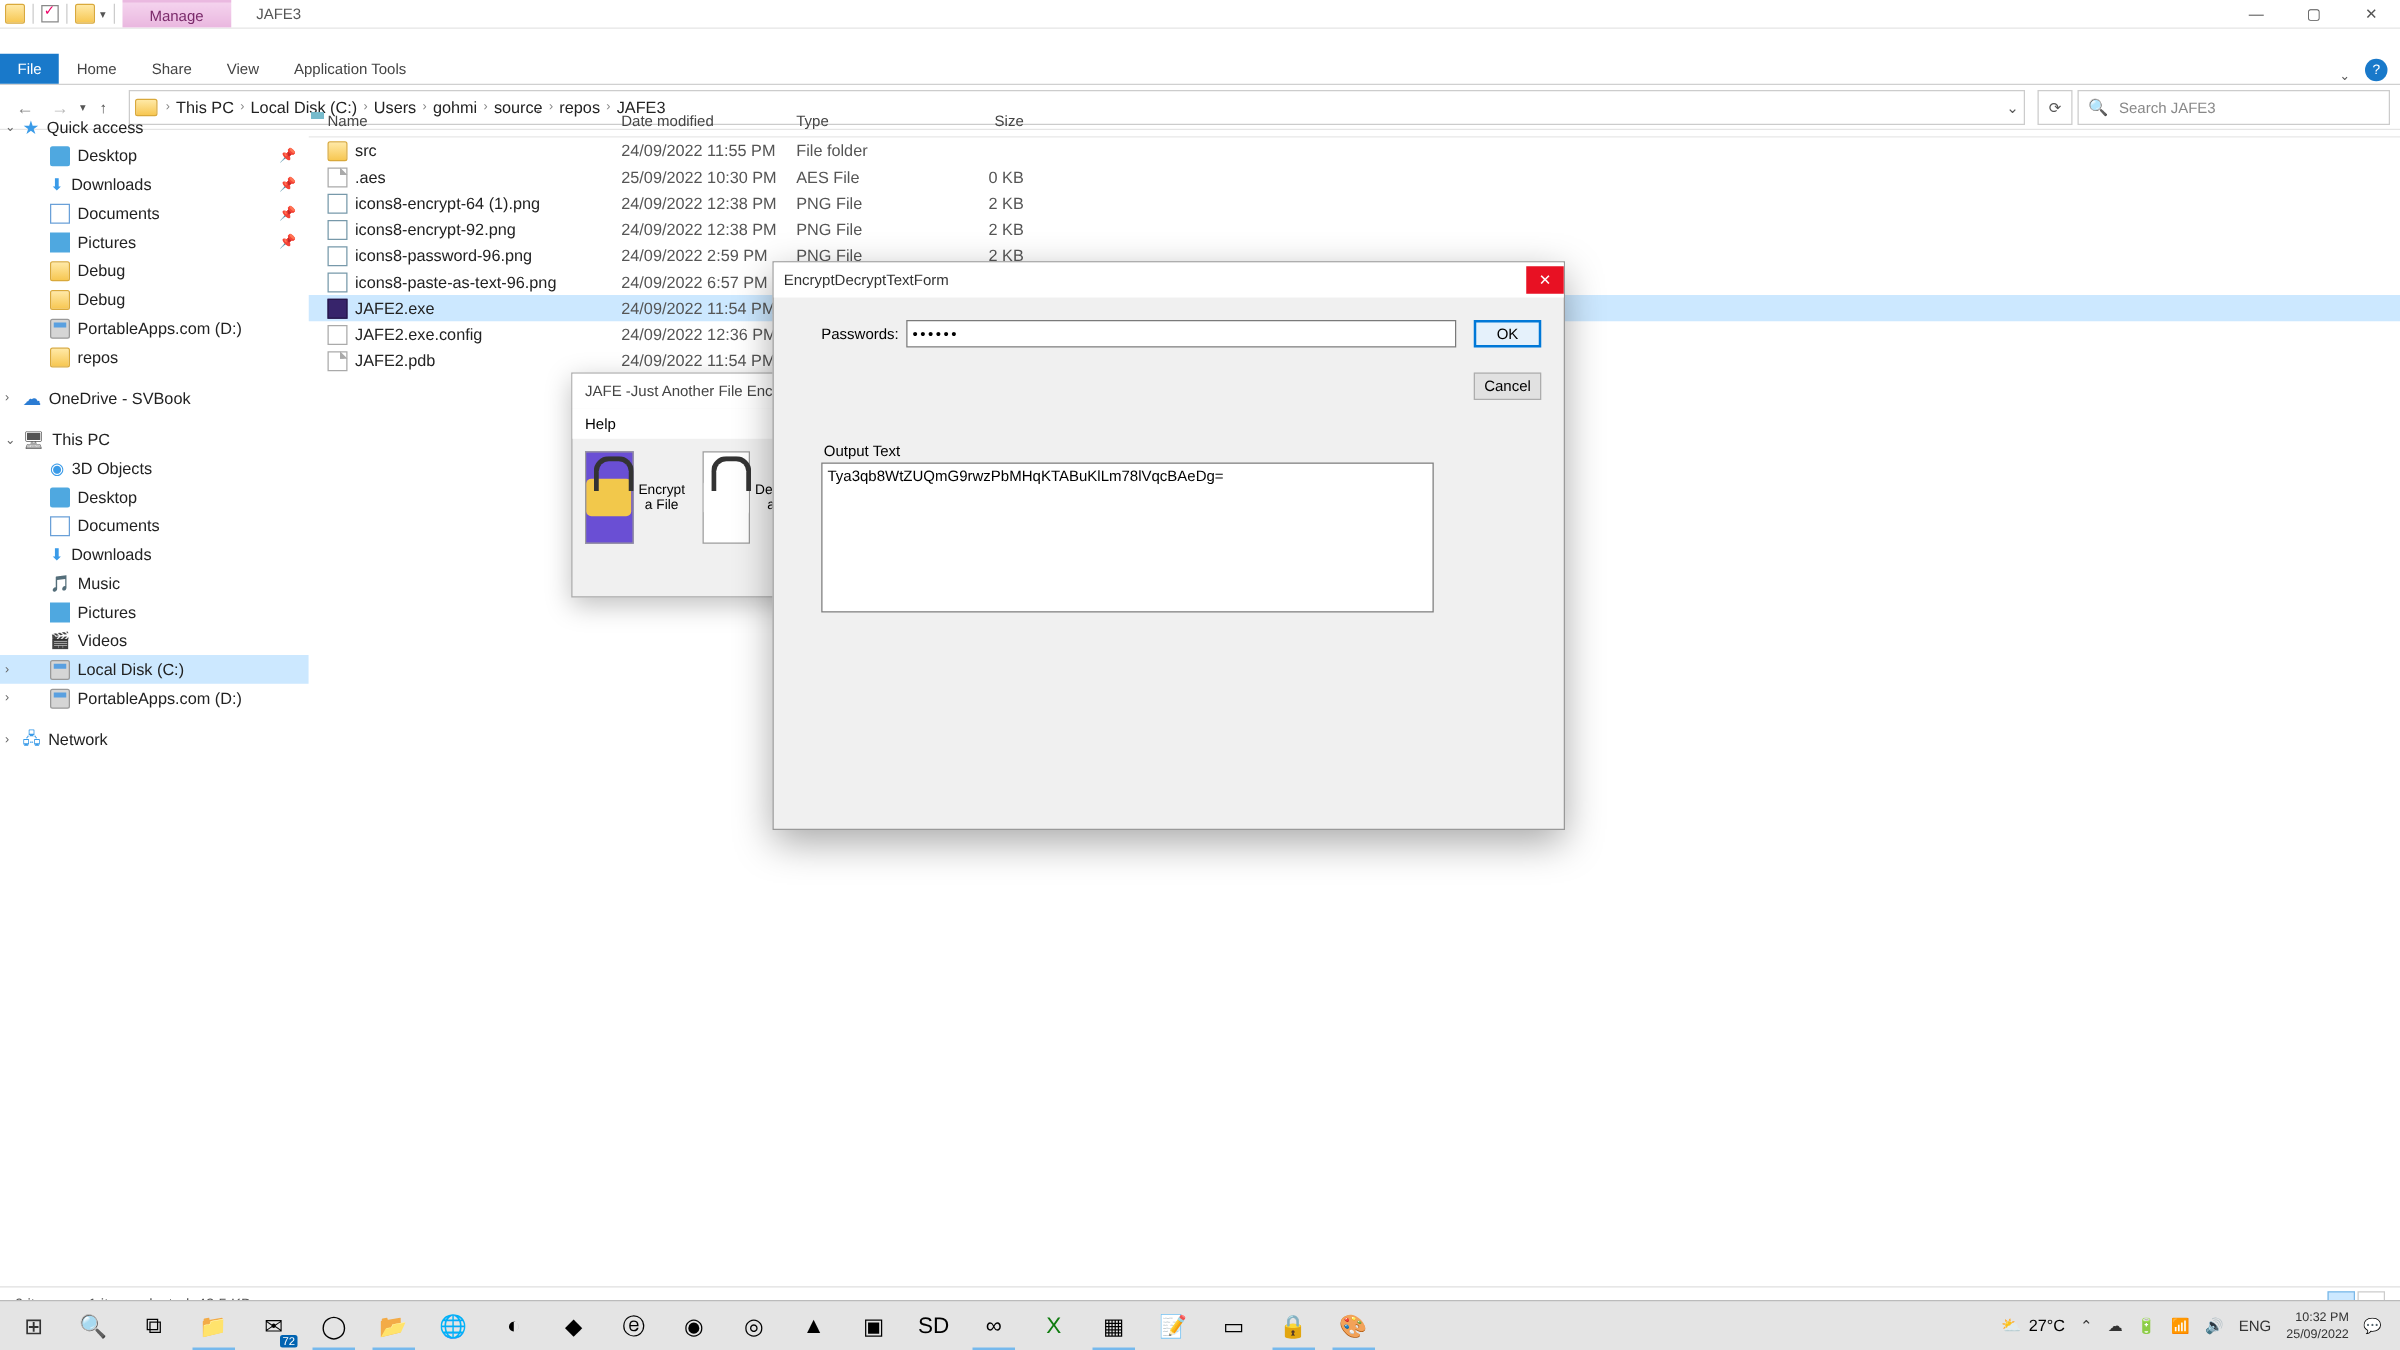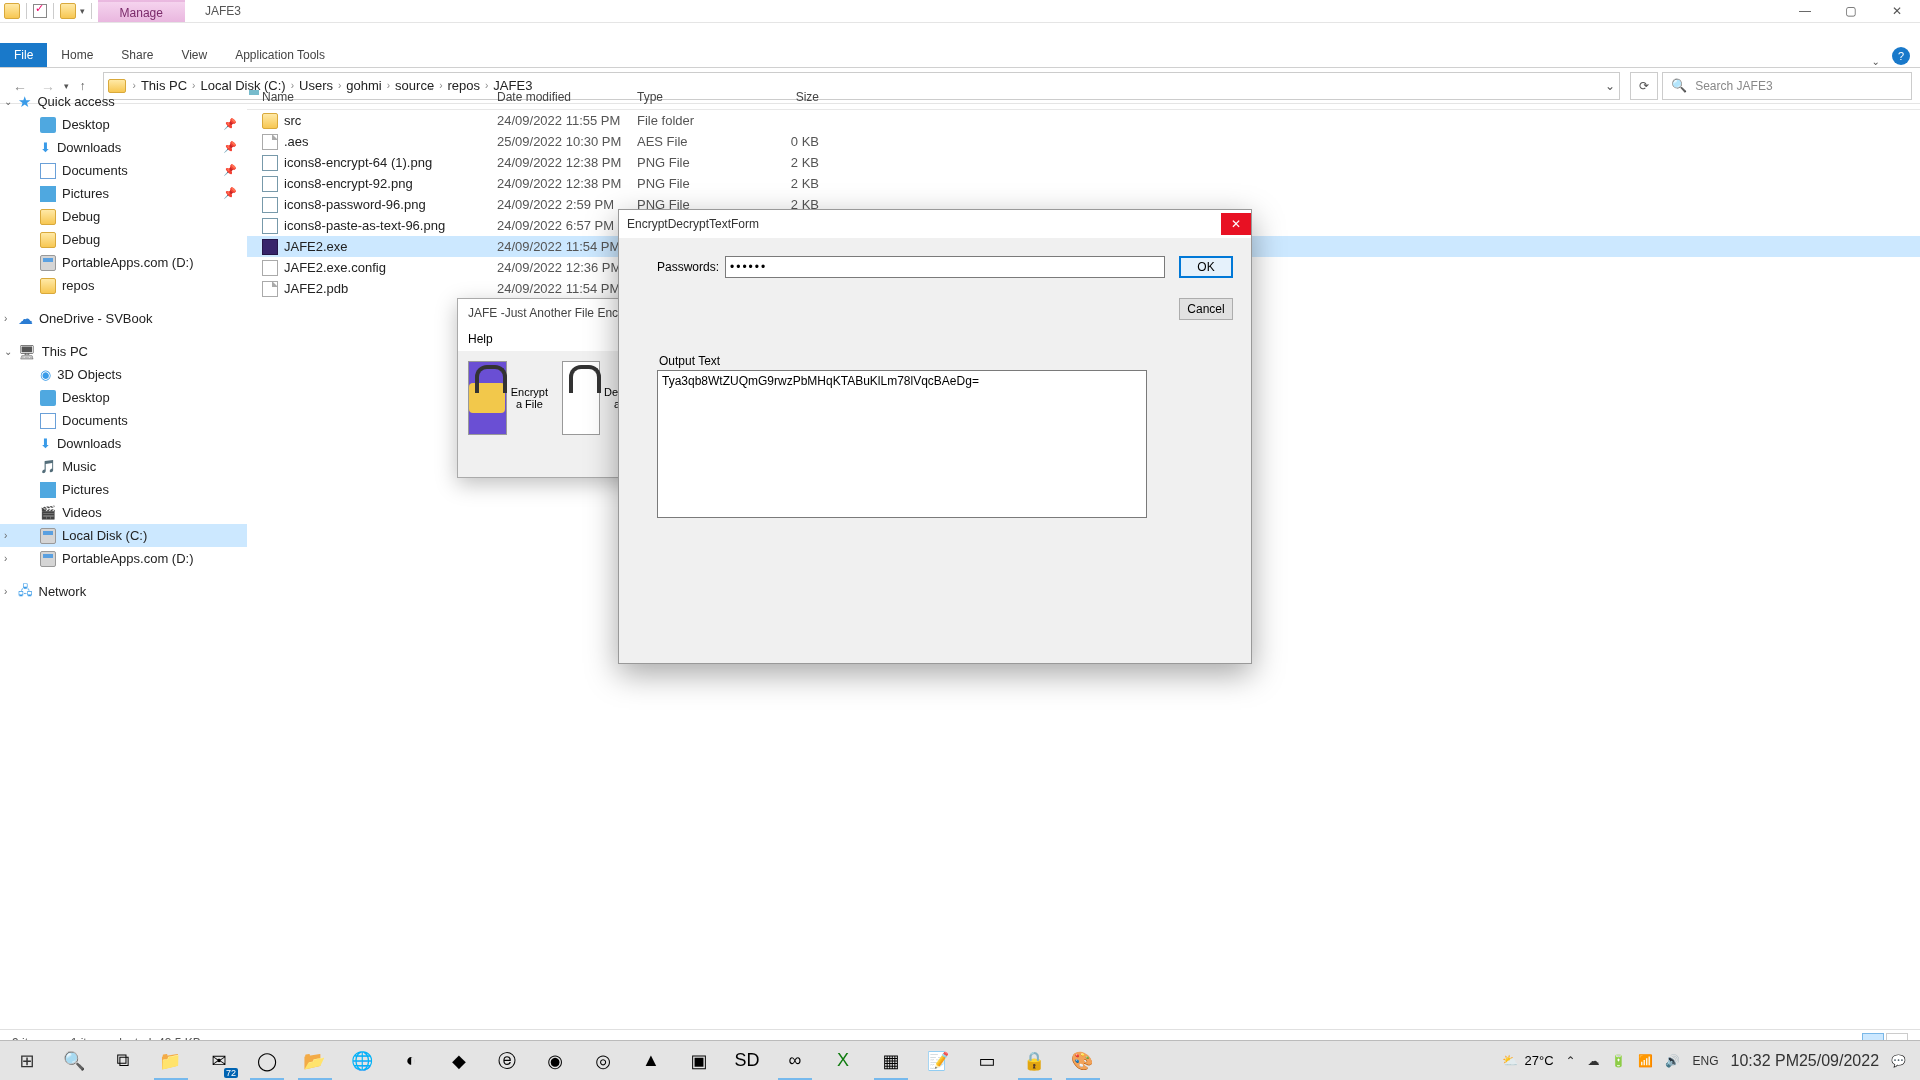--- a/index.html
+++ b/index.html
@@ -119,30 +119,30 @@
 .enc-pw{height:22px;border:1px solid #7a7a7a;background:#fff;padding:2px 4px;font-size:12px;letter-spacing:2px;}
 .enc-btncol{display:flex;flex-direction:column;gap:20px;margin-left:8px;}
 .enc-okbtn{width:54px;height:22px;border:2px solid #0078d7;background:#e5f1fb;font-size:12px;}
 .enc-cancelbtn{width:54px;height:22px;border:1px solid #adadad;background:#e1e1e1;font-size:12px;}
 .enc-radios{grid-column:2;display:flex;gap:48px;padding:4px 0 8px 12px;}
 .enc-radio{display:flex;align-items:center;gap:6px;font-size:12px;}
 .enc-radio input{width:14px;height:14px;}
 .enc-section{grid-column:1/4;}
 .enc-seclbl{font-size:12px;margin-bottom:2px;margin-left:2px;}
 .enc-textarea{width:490px;height:110px;border:1px solid #7a7a7a;background:#fff;padding:3px 4px;font-size:12px;resize:none;font-family:inherit;}
-.enc-out{height:148px;}
+.enc-out{height:120px;}
 
 
 .taskbar{position:absolute;left:0;right:0;bottom:0;height:40px;background:#e4e4e4;display:flex;align-items:center;padding:0 4px;gap:2px;border-top:1px solid #bbb;}
 .tb-btn{width:46px;height:38px;display:flex;align-items:center;justify-content:center;font-size:18px;position:relative;}
 .tb-btn.active::after{content:"";position:absolute;bottom:0;left:6px;right:6px;height:2px;background:#76b9ed;}
 .tb-win{color:#333;}
 .tb-spacer{flex:1;}
 .tb-tray{display:flex;align-items:center;gap:12px;padding:0 10px;font-size:12px;color:#333;}
-.tb-clock{display:flex;align-items:flex-end;font-size:16px;line-height:13px;}
+.tb-clock{display:flex;flex-direction:column;align-items:flex-end;font-size:10px;line-height:13px;}
 .tb-weather{display:flex;align-items:center;gap:6px;font-size:13px;}
 .tb-badge{position:absolute;right:4px;bottom:2px;background:#0063b1;color:#fff;font-size:9px;border-radius:2px;padding:0 2px;}
 </style>
 </head>
 <body>
 
 <div class="titlebar">
   <div class="qat">
     <span class="qat-icon folder-ico"></span>
     <span class="sep"></span>

